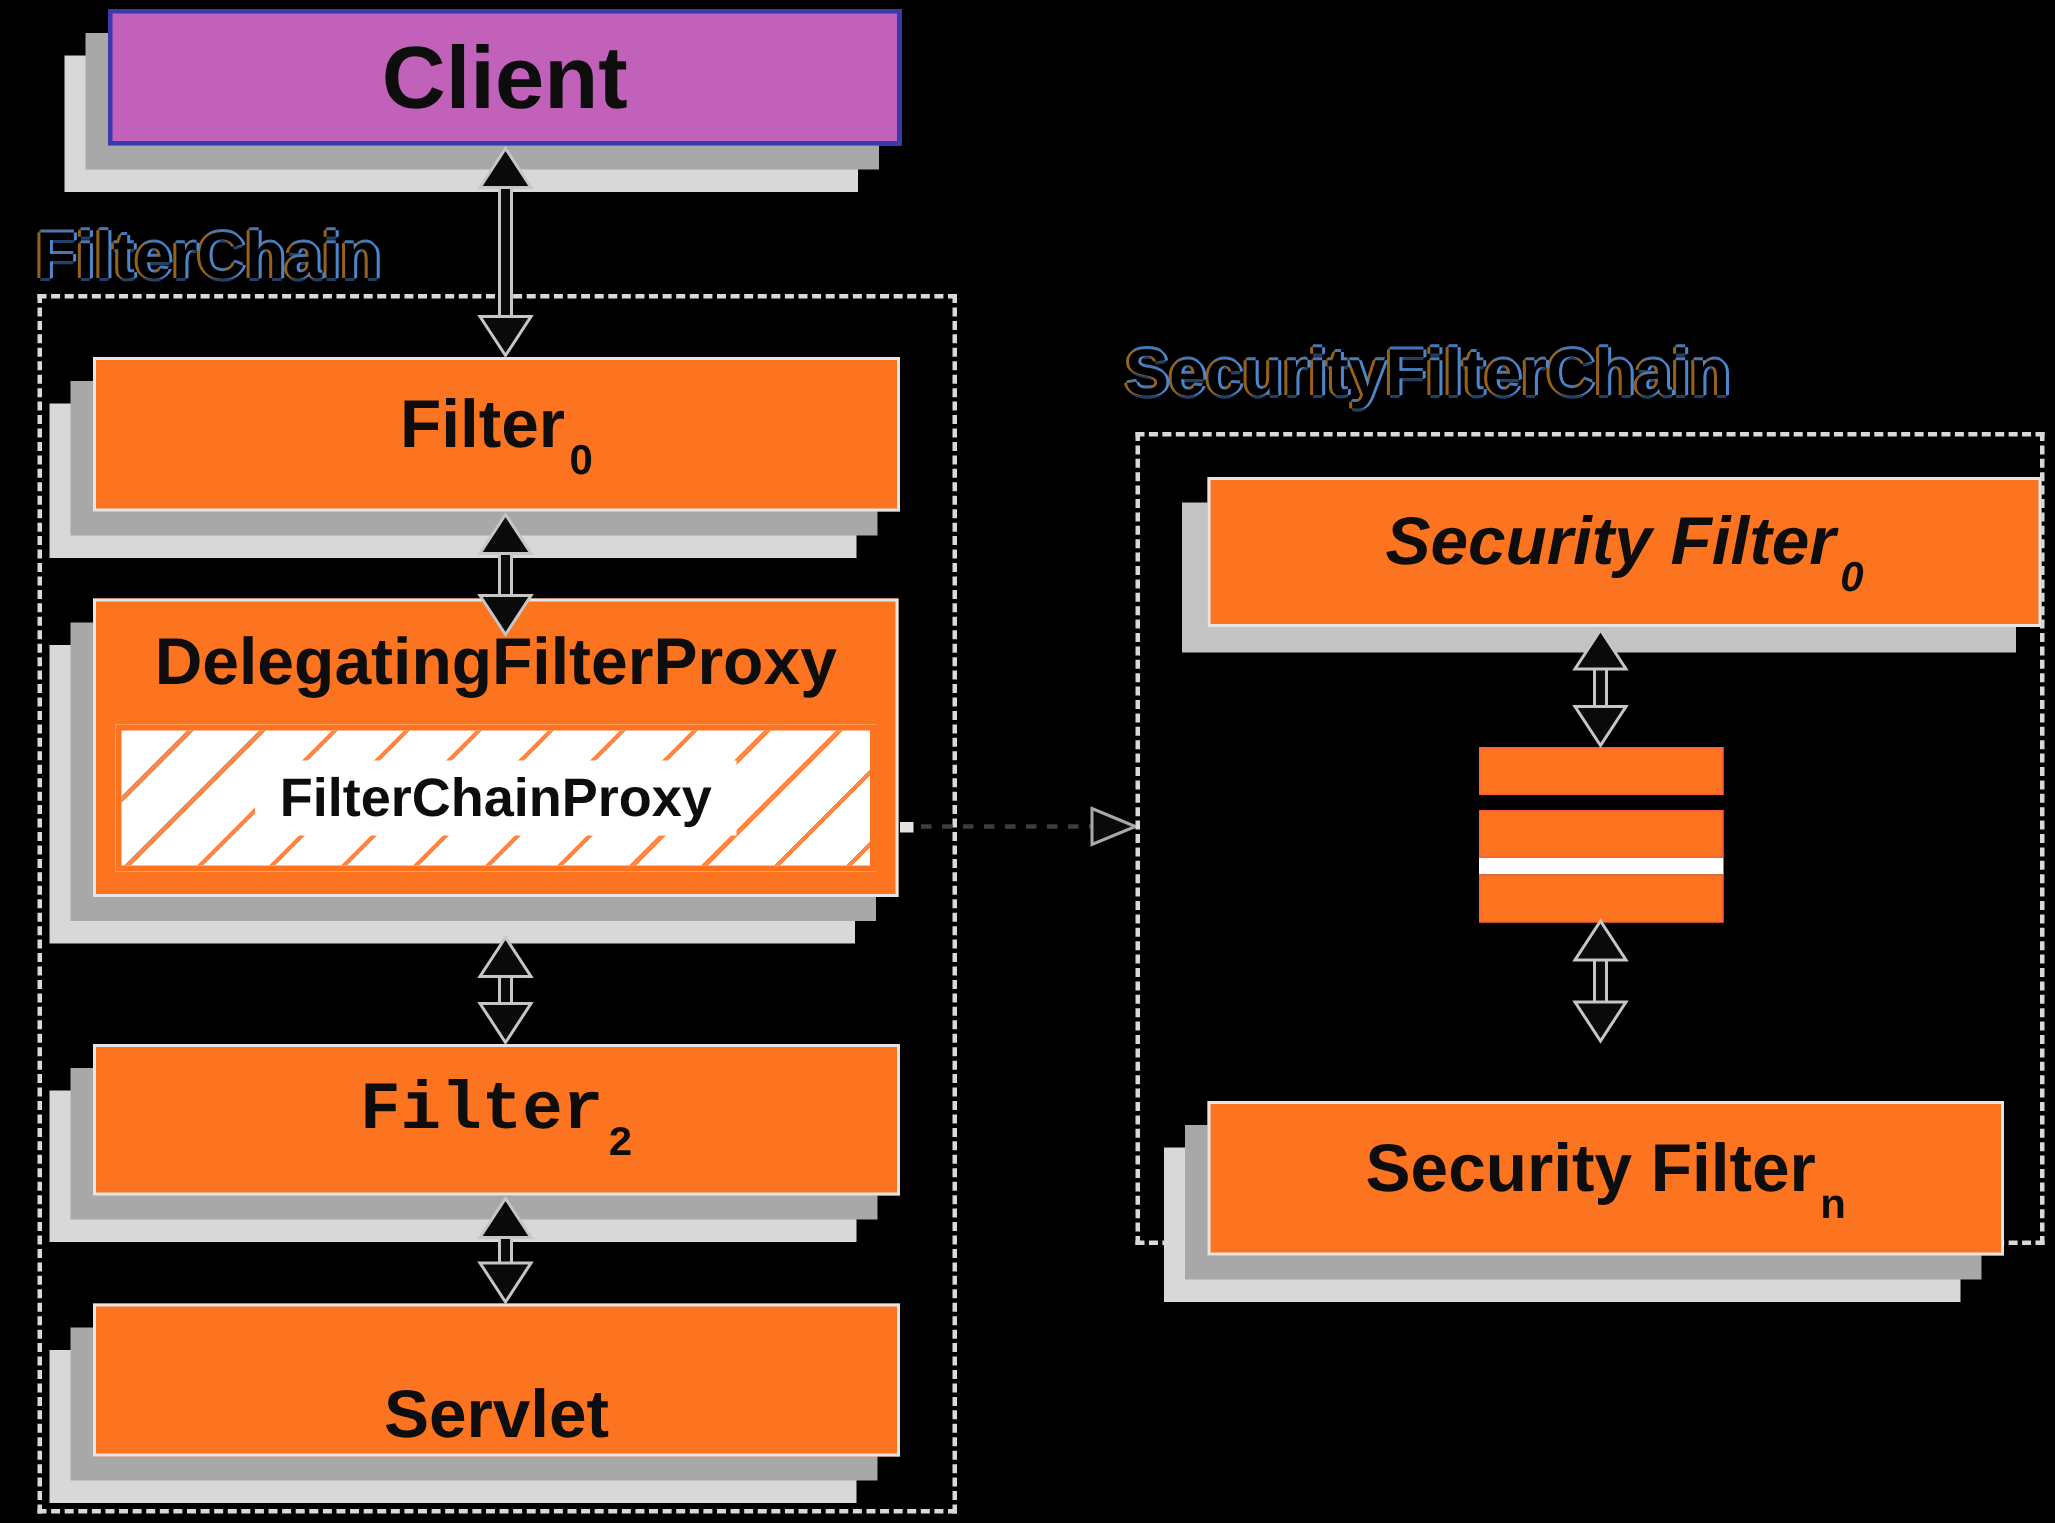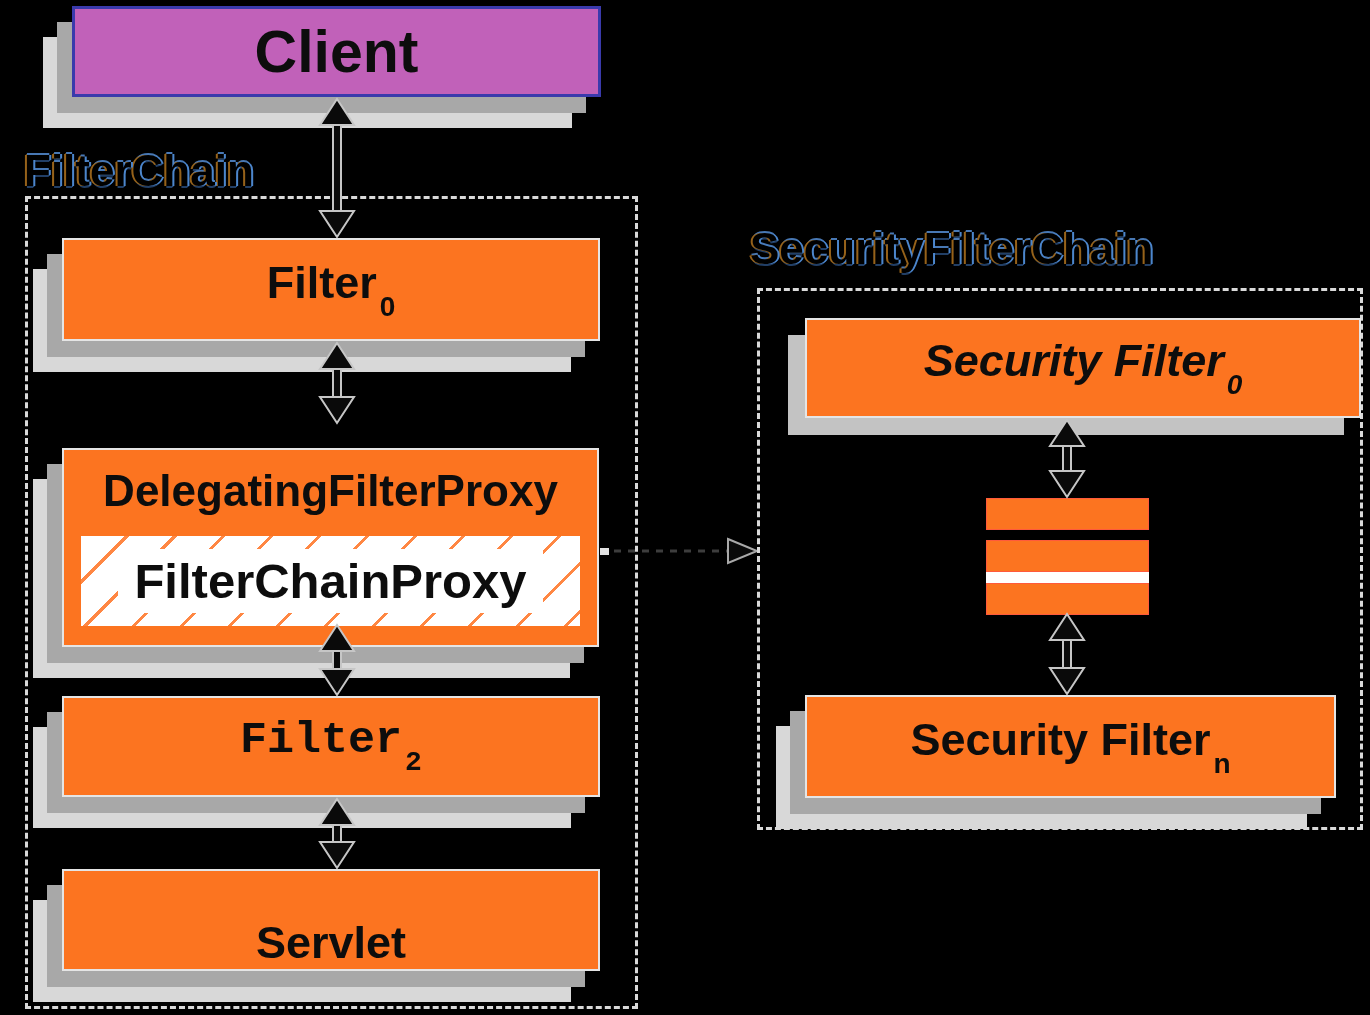--- a/index.html
+++ b/index.html
@@ -68,21 +68,21 @@
     border: 4px solid #FC7420;
     background-color: #FFFFFF;
     background-image: repeating-linear-gradient(135deg,
       rgba(0,0,0,0) 0px, rgba(0,0,0,0) 31px,
       #FF8743 31px, #FF8743 34px);
     display: flex; align-items: center; justify-content: center;
   }
   .fcp-text {
     background: #FFFFFF;
     padding: 4px 16px;
-    font-size: 49px; font-weight: bold; color: #0D0D0D;
+    font-size: 36px; font-weight: bold; color: #0D0D0D;
   }
   
   .bars { position: absolute; display: flex; flex-direction: column; }
   .bar {
     box-sizing: border-box;
     height: 32px; width: 100%;
     background: #FC7420; border: 1px solid #FF5A3C;
   }
   .bar-gap { height: 10px; width: 100%; background: transparent; }
   .bar-gap-white { height: 11px; width: 100%; background: #FFFFFF; }
@@ -99,21 +99,21 @@
   </div>
 
   <div class="ghost" style="left:24px; top:146px;">FilterChain</div>
 
   <div class="dashbox" style="left:25px; top:196px; width:613px; height:813px;"></div>
 
   <div class="obox shadow2" style="left:62px; top:238px; width:538px; height:103px;">
     <span><span>Filter</span><span class="sub">0</span></span>
   </div>
 
-  <div class="obox dfp shadow2" style="left:62px; top:448px; width:537px; height:199px;">
+  <div class="obox dfp shadow2" style="left:62px; top:399px; width:537px; height:199px;">
     <div class="dfp-title">DelegatingFilterProxy</div>
     <div class="fcp">
       <span class="fcp-text">FilterChainProxy</span>
     </div>
   </div>
 
   <div class="obox shadow2" style="left:62px; top:696px; width:538px; height:101px;font-family:Liberation Mono, monospace;">
     <span><span>Filter</span><span class="sub">2</span></span>
   </div>
 
@@ -160,21 +160,21 @@
   </div>
 
   <div class="bars" style="left:986px; top:498px; width:163px;">
     <div class="bar"></div>
     <div class="bar-gap"></div>
     <div class="bar"></div>
     <div class="bar-gap-white"></div>
     <div class="bar"></div>
   </div>
 
-  <div class="obox shadow2" style="left:805px; top:695px; width:531px; height:103px;">
+  <div class="obox shadow2" style="left:805px; top:734px; width:531px; height:103px;">
     <span><span>Security Filter</span><span class="sub">n</span></span>
   </div>
 
   <svg class="varrow" style="left:1043px; top:418px;" width="48" height="81">
     <rect x="20" y="26" width="8" height="29" fill="#0A0A0A" stroke="#C6C6C6" stroke-width="2"></rect>
     <polygon points="24,2 7,28 41,28" fill="#0A0A0A" stroke="#C6C6C6" stroke-width="2"></polygon>
     <polygon points="24,79 7,53 41,53" fill="#0A0A0A" stroke="#C6C6C6" stroke-width="2"></polygon>
   </svg>
 
   <svg class="varrow" style="left:1043px; top:612px;" width="48" height="84">

